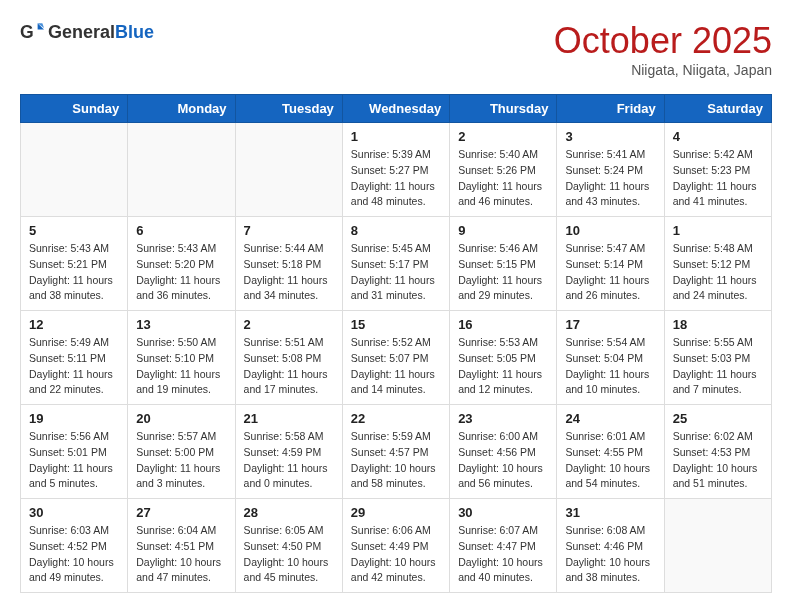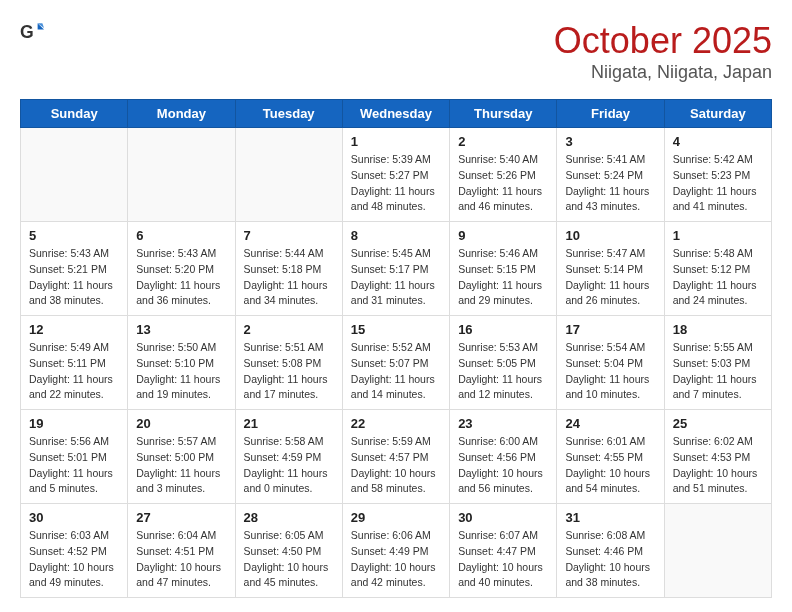--- a/index.html
+++ b/index.html
@@ -37,33 +37,33 @@
     }
     .title-block {
       text-align: right;
     }
     .month-title {
       font-size: 36px;
       font-weight: normal;
       color: #b91c1c;
     }
     .location {
-      font-size: 18px;
+      font-size: 14px;
       color: #555;
     }
     .calendar {
       width: 100%;
       border-collapse: collapse;
       border: 1px solid #ccc;
     }
     .calendar th {
       background-color: #1565c0;
       color: #fff;
-      text-align: center;
-      padding: 6px 0;
+      text-align: right;
+      padding: 6px 8px;
       font-size: 13px;
       font-weight: bold;
       border: 1px solid #1255a0;
       margin-top: 8px;
     }
     .calendar td {
       vertical-align: top;
       padding: 6px 8px;
       border: 1px solid #ddd;
       width: calc(100% / 7);
@@ -90,20 +90,23 @@
 </head>
 <body>
 
 <div class="header">
   <div class="logo">
     <svg class="logo-icon" viewBox="0 0 30 30" xmlns="http://www.w3.org/2000/svg">
       <text x="0" y="22" font-size="22" font-weight="bold" fill="#333">G</text>
       <polygon points="22,4 30,12 22,12" fill="#1565c0"></polygon>
       <polygon points="22,4 28,4 30,10" fill="#4a90d9"></polygon>
     </svg>
+    <div>
+      <span class="logo-text-general">General</span><span class="logo-text-blue">Blue</span>
+    </div>
   </div>
   <div class="title-block">
     <div class="month-title">October 2025</div>
     <div class="location">Niigata, Niigata, Japan</div>
   </div>
 </div>
 
 <table class="calendar">
   <thead>
     <tr>

